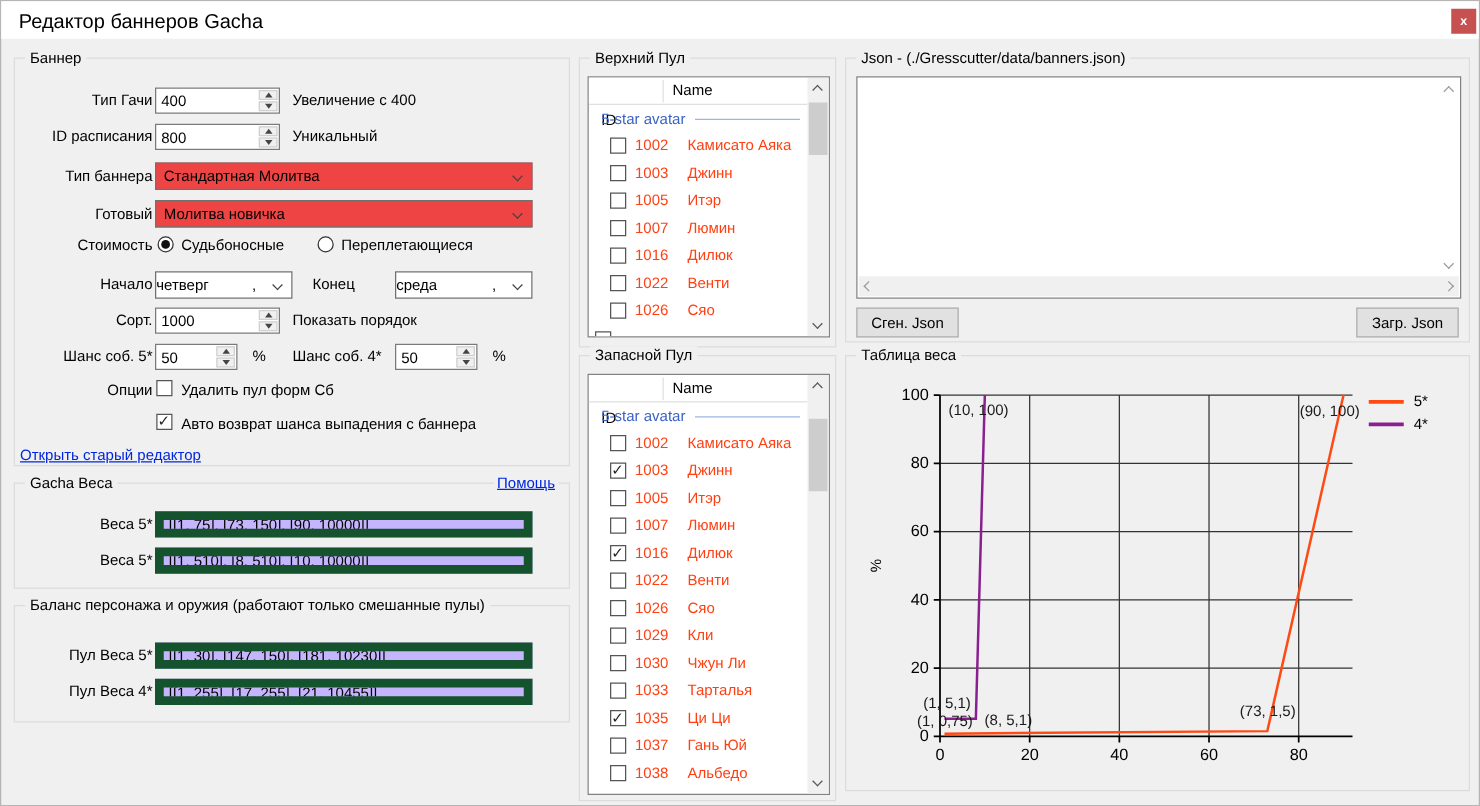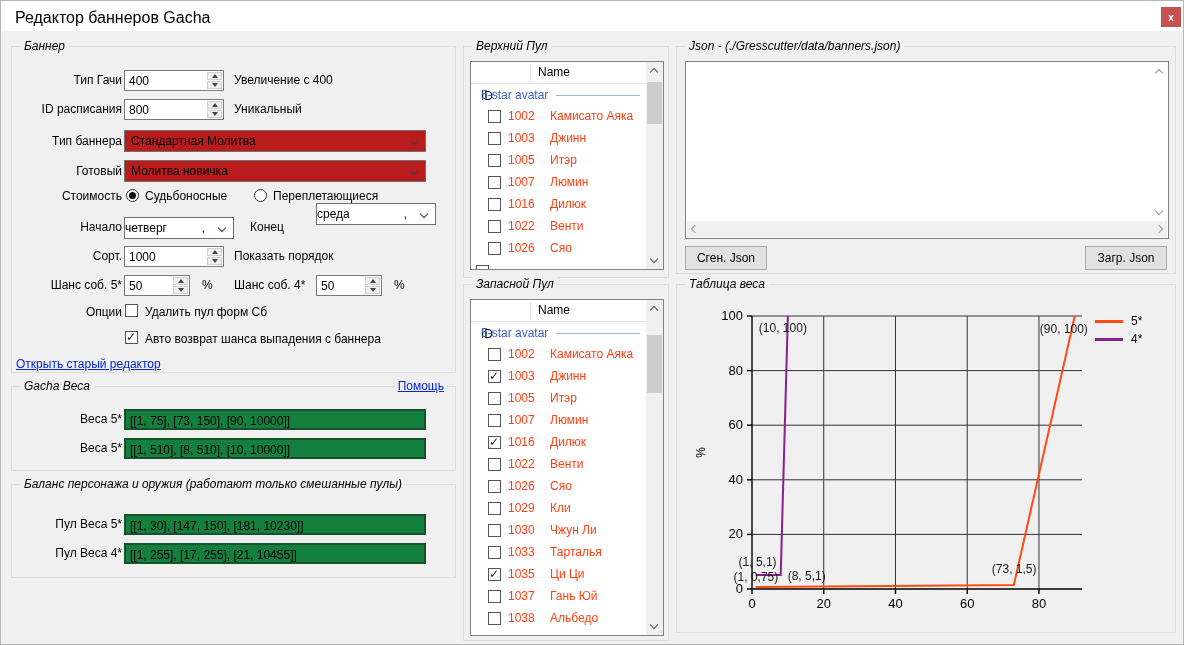--- a/index.html
+++ b/index.html
@@ -8,37 +8,37 @@
   .window { position:relative; width:1184px; height:645px; background:#f0f0f0;
     border:1px solid #b5b5b5; }
   
   .titlebar { position:absolute; left:0; top:0; width:100%; height:30px; background:#ffffff; }
   .title { position:absolute; left:14px; top:8px; font-size:16px; }
   .close-btn { position:absolute; right:2px; top:6px; width:20px; height:20px;
     background:#c75050; color:#fff; display:flex; align-items:center; justify-content:center;
     font-size:10px; font-weight:bold; cursor:pointer; }
   
   .gb { position:absolute; border:1px solid #dcdcdc; }
-  .gb-label { position:absolute; top:-8px; left:8px; background:#f0f0f0; padding:0 4px; white-space:nowrap;font-style:italic; }
+  .gb-label { position:absolute; top:-8px; left:8px; background:#f0f0f0; padding:0 4px; white-space:nowrap; }
   
   .lbl { position:absolute; width:105px; text-align:right; white-space:nowrap; }
   .hint { position:absolute; white-space:nowrap; }
-  .inputbox { position:absolute; background:#15803d; border:2px solid #14532d; height:21px;
-    display:flex; align-items:flex-end; padding-left:4px; overflow:hidden; white-space:nowrap; }
+  .inputbox { position:absolute; background:#c4b5fd; border:7px solid #14532d; height:21px;
+    display:flex; align-items:center; padding-left:4px; overflow:hidden; white-space:nowrap; }
   .spin { position:absolute; background:#fff; border:1px solid #7a7a7a; height:21px; }
   .spin-val { position:absolute; left:4px; top:3px; }
   .spin-btns { position:absolute; right:1px; top:1px; width:15px; height:17px;
     display:flex; flex-direction:column; }
   .spin-btns i { flex:1; background:#f0f0f0; border:1px solid #d0d0d0; position:relative; }
   .spin-btns i:first-child { margin-bottom:1px; }
   .spin-btns i::after { content:""; position:absolute; left:50%; top:50%; transform:translate(-50%,-50%);
     border-left:3px solid transparent; border-right:3px solid transparent; }
   .spin-btns i.up::after { border-bottom:4px solid #444; }
   .spin-btns i.dn::after { border-top:4px solid #444; }
-  .combo { position:absolute; height:22px; border:1px solid #707070; background:#b91c1c;
+  .combo { position:absolute; height:22px; border:1px solid #707070; background:#ef4444;
     display:flex; align-items:center; padding-left:6px; }
   .combo.white { background:#fff; }
   .combo .chev { position:absolute; right:8px; top:7px; width:6px; height:6px;
     border-right:1.4px solid #444; border-bottom:1.4px solid #444; transform:rotate(45deg); }
   .combo .center-val { position:absolute; left:0; right:34px; text-align:left; }
   .combo .suffix { position:absolute; right:28px; top:3px; }
   .rb { position:absolute; width:13px; height:13px; border:1px solid #333; border-radius:50%; background:#fff; }
   .rb.checked::after { content:""; position:absolute; left:2px; top:2px; width:7px; height:7px;
     border-radius:50%; background:#111; }
   .cb { width:13px; height:13px; border:1px solid #555; background:#fff; display:inline-block;
@@ -139,21 +139,21 @@
     <span class="rb" style="left:242px;top:142px"></span>
     <span class="hint" style="left:261px;top:142px">Переплетающиеся</span>
 
     <span class="lbl" style="left:5px;top:173px">Начало</span>
     <div class="combo white" style="left:112px;top:170px;width:110px">
       <span class="center-val">четверг</span>
       <span class="suffix">,</span>
       <span class="chev"></span>
     </div>
     <span class="hint" style="left:238px;top:173px">Конец</span>
-    <div class="combo white" style="left:304px;top:156px;width:120px">
+    <div class="combo white" style="left:304px;top:170px;width:110px">
       <span class="center-val">среда</span>
       <span class="suffix">,</span>
       <span class="chev"></span>
     </div>
 
     <span class="lbl" style="left:5px;top:202px">Сорт.</span>
     <div class="spin" style="left:112px;top:199px;width:100px">
       <span class="spin-val">1000</span>
       <span class="spin-btns">
           <i class="up"></i>

